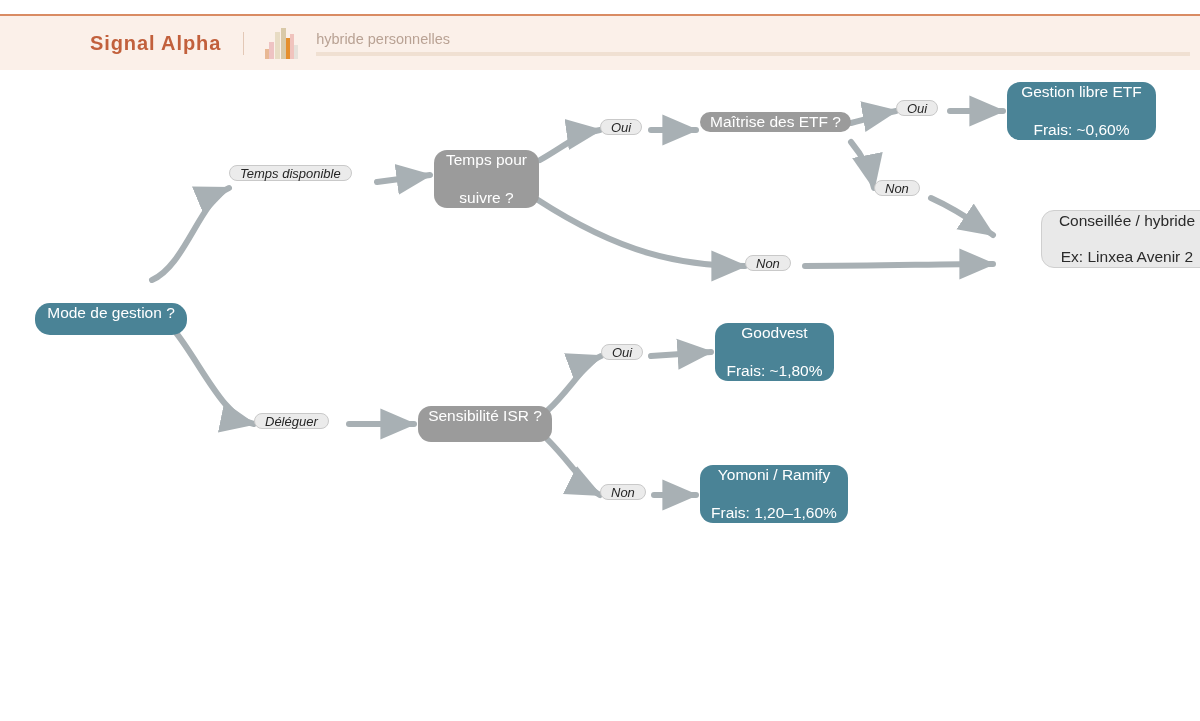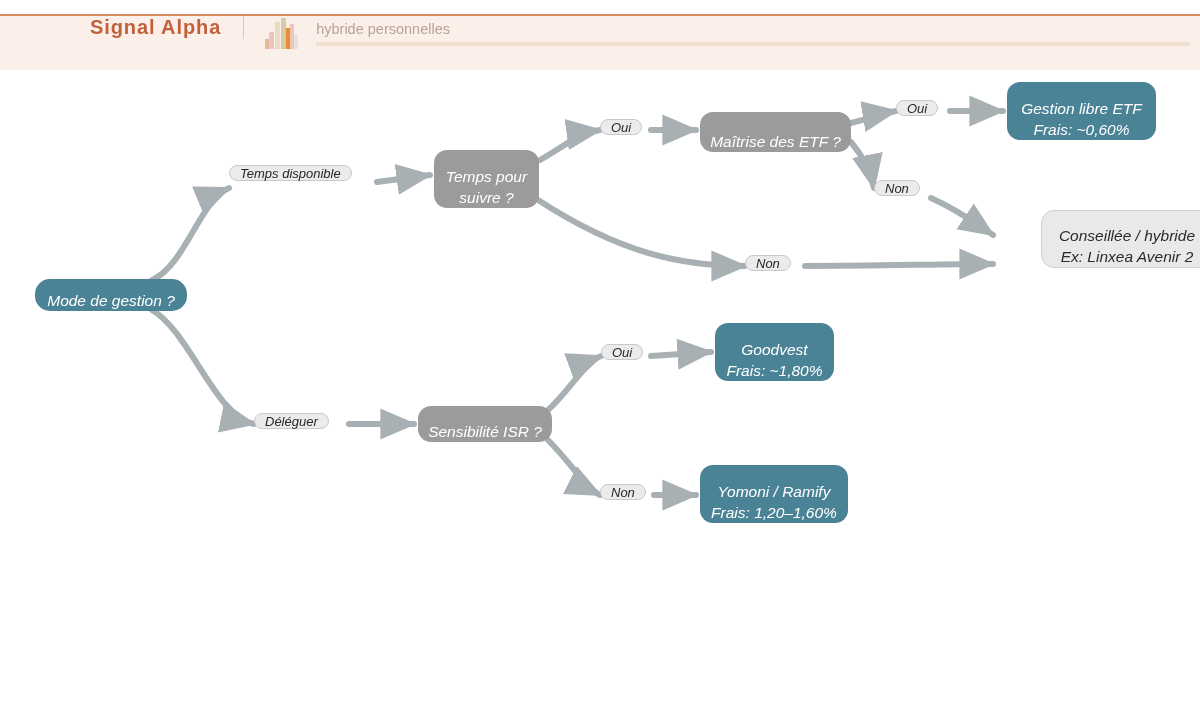--- a/index.html
+++ b/index.html
@@ -16,21 +16,21 @@
   
   #header-banner {
     position: absolute;
     left: 0;
     top: 14px;
     width: 1200px;
     height: 56px;
     background: #fbf0e9;
     border-top: 2px solid #d98b63;
     display: flex;
-    align-items: flex-start;
+    align-items: center;
   }
   #brand-swatch {
     width: 28px;
     margin-left: 38px;
     background: #c8754e;
     flex: 0 0 auto;
   }
   #brand-block {
     display: flex;
     align-items: center;
@@ -92,24 +92,23 @@
     left: 0; top: 0;
     width: 1200px;
     height: 651px;
   }
 
   .node {
     position: absolute;
     display: flex;
     flex-direction: column;
     align-items: center;
-    justify-content: flex-end;
+    justify-content: space-between;
     text-align: center;
     line-height: 1.32;
-    font-style: italic;
   }
   .node-teal {
     background: #4a8396;
     color: #ffffff;
     border-radius: 13px;
     font-size: 15.5px;
   }
   .node-gray {
     background: #9b9b9b;
     color: #ffffff;
@@ -118,20 +117,21 @@
   }
   .node-light {
     background: #e9e9e9;
     color: #2b2b2b;
     border-radius: 13px;
     font-size: 15.5px;
     border: 1px solid #cfcfcf;
   }
   .node-root {
     border-radius: 15px;
+    margin-top: 24px;
   }
 
   .edge-label {
     position: absolute;
     background: #ebebeb;
     border: 1px solid #c9c9c9;
     border-radius: 11px;
     color: #262626;
     font-style: italic;
     font-size: 13px;
@@ -206,21 +206,21 @@
 
   <div class="node node-teal node-root" style="left:35px; top:209px; width:152px; height:32px;">
     <span>Mode de gestion ?</span>
   </div>
 
   <div class="node node-gray" style="left:434px; top:80px; width:105px; height:58px;">
     <span>Temps pour</span>
     <span>suivre ?</span>
   </div>
 
-  <div class="node node-gray" style="left:700px; top:42px; width:151px; height:40px;">
+  <div class="node node-gray" style="left:700px; top:42px; width:151px; height:20px;">
     <span>Maîtrise des ETF ?</span>
   </div>
 
   <div class="node node-teal" style="left:1007px; top:12px; width:149px; height:58px;">
     <span>Gestion libre ETF</span>
     <span>Frais: ~0,60%</span>
   </div>
 
   <div class="node node-light" style="left:995px; top:140px; width:172px; height:58px;margin-left:46px;">
     <span>Conseillée / hybride</span>

